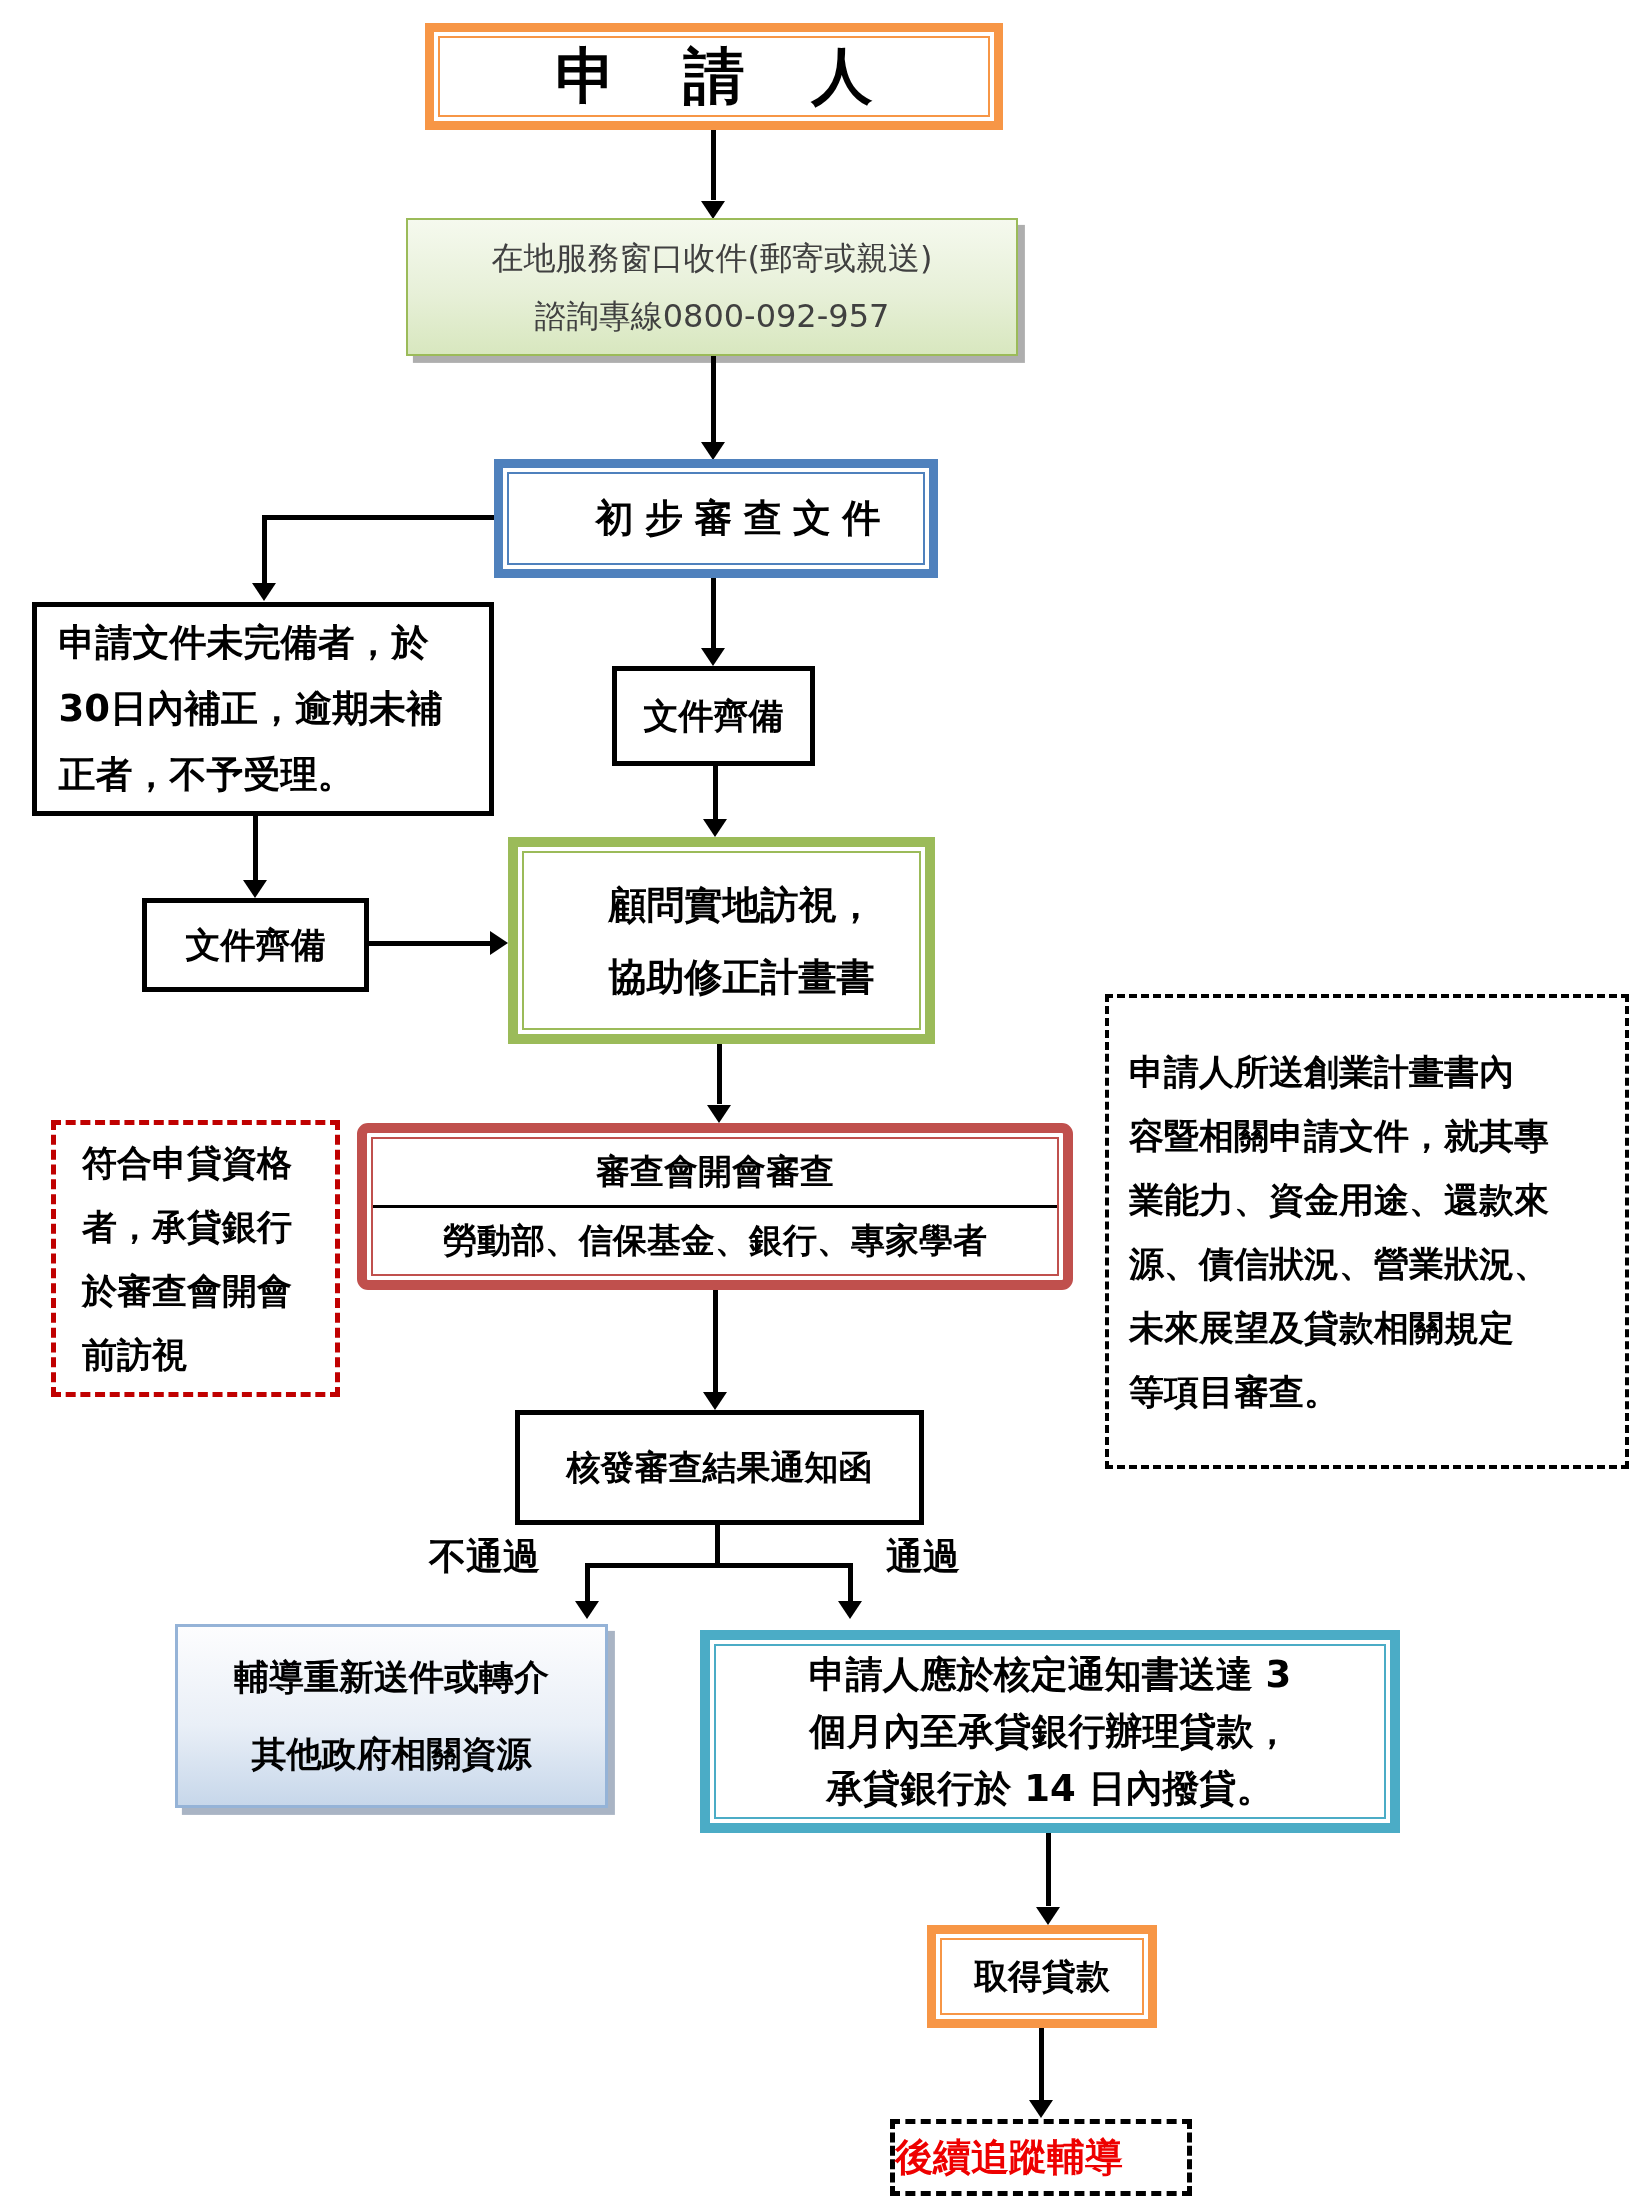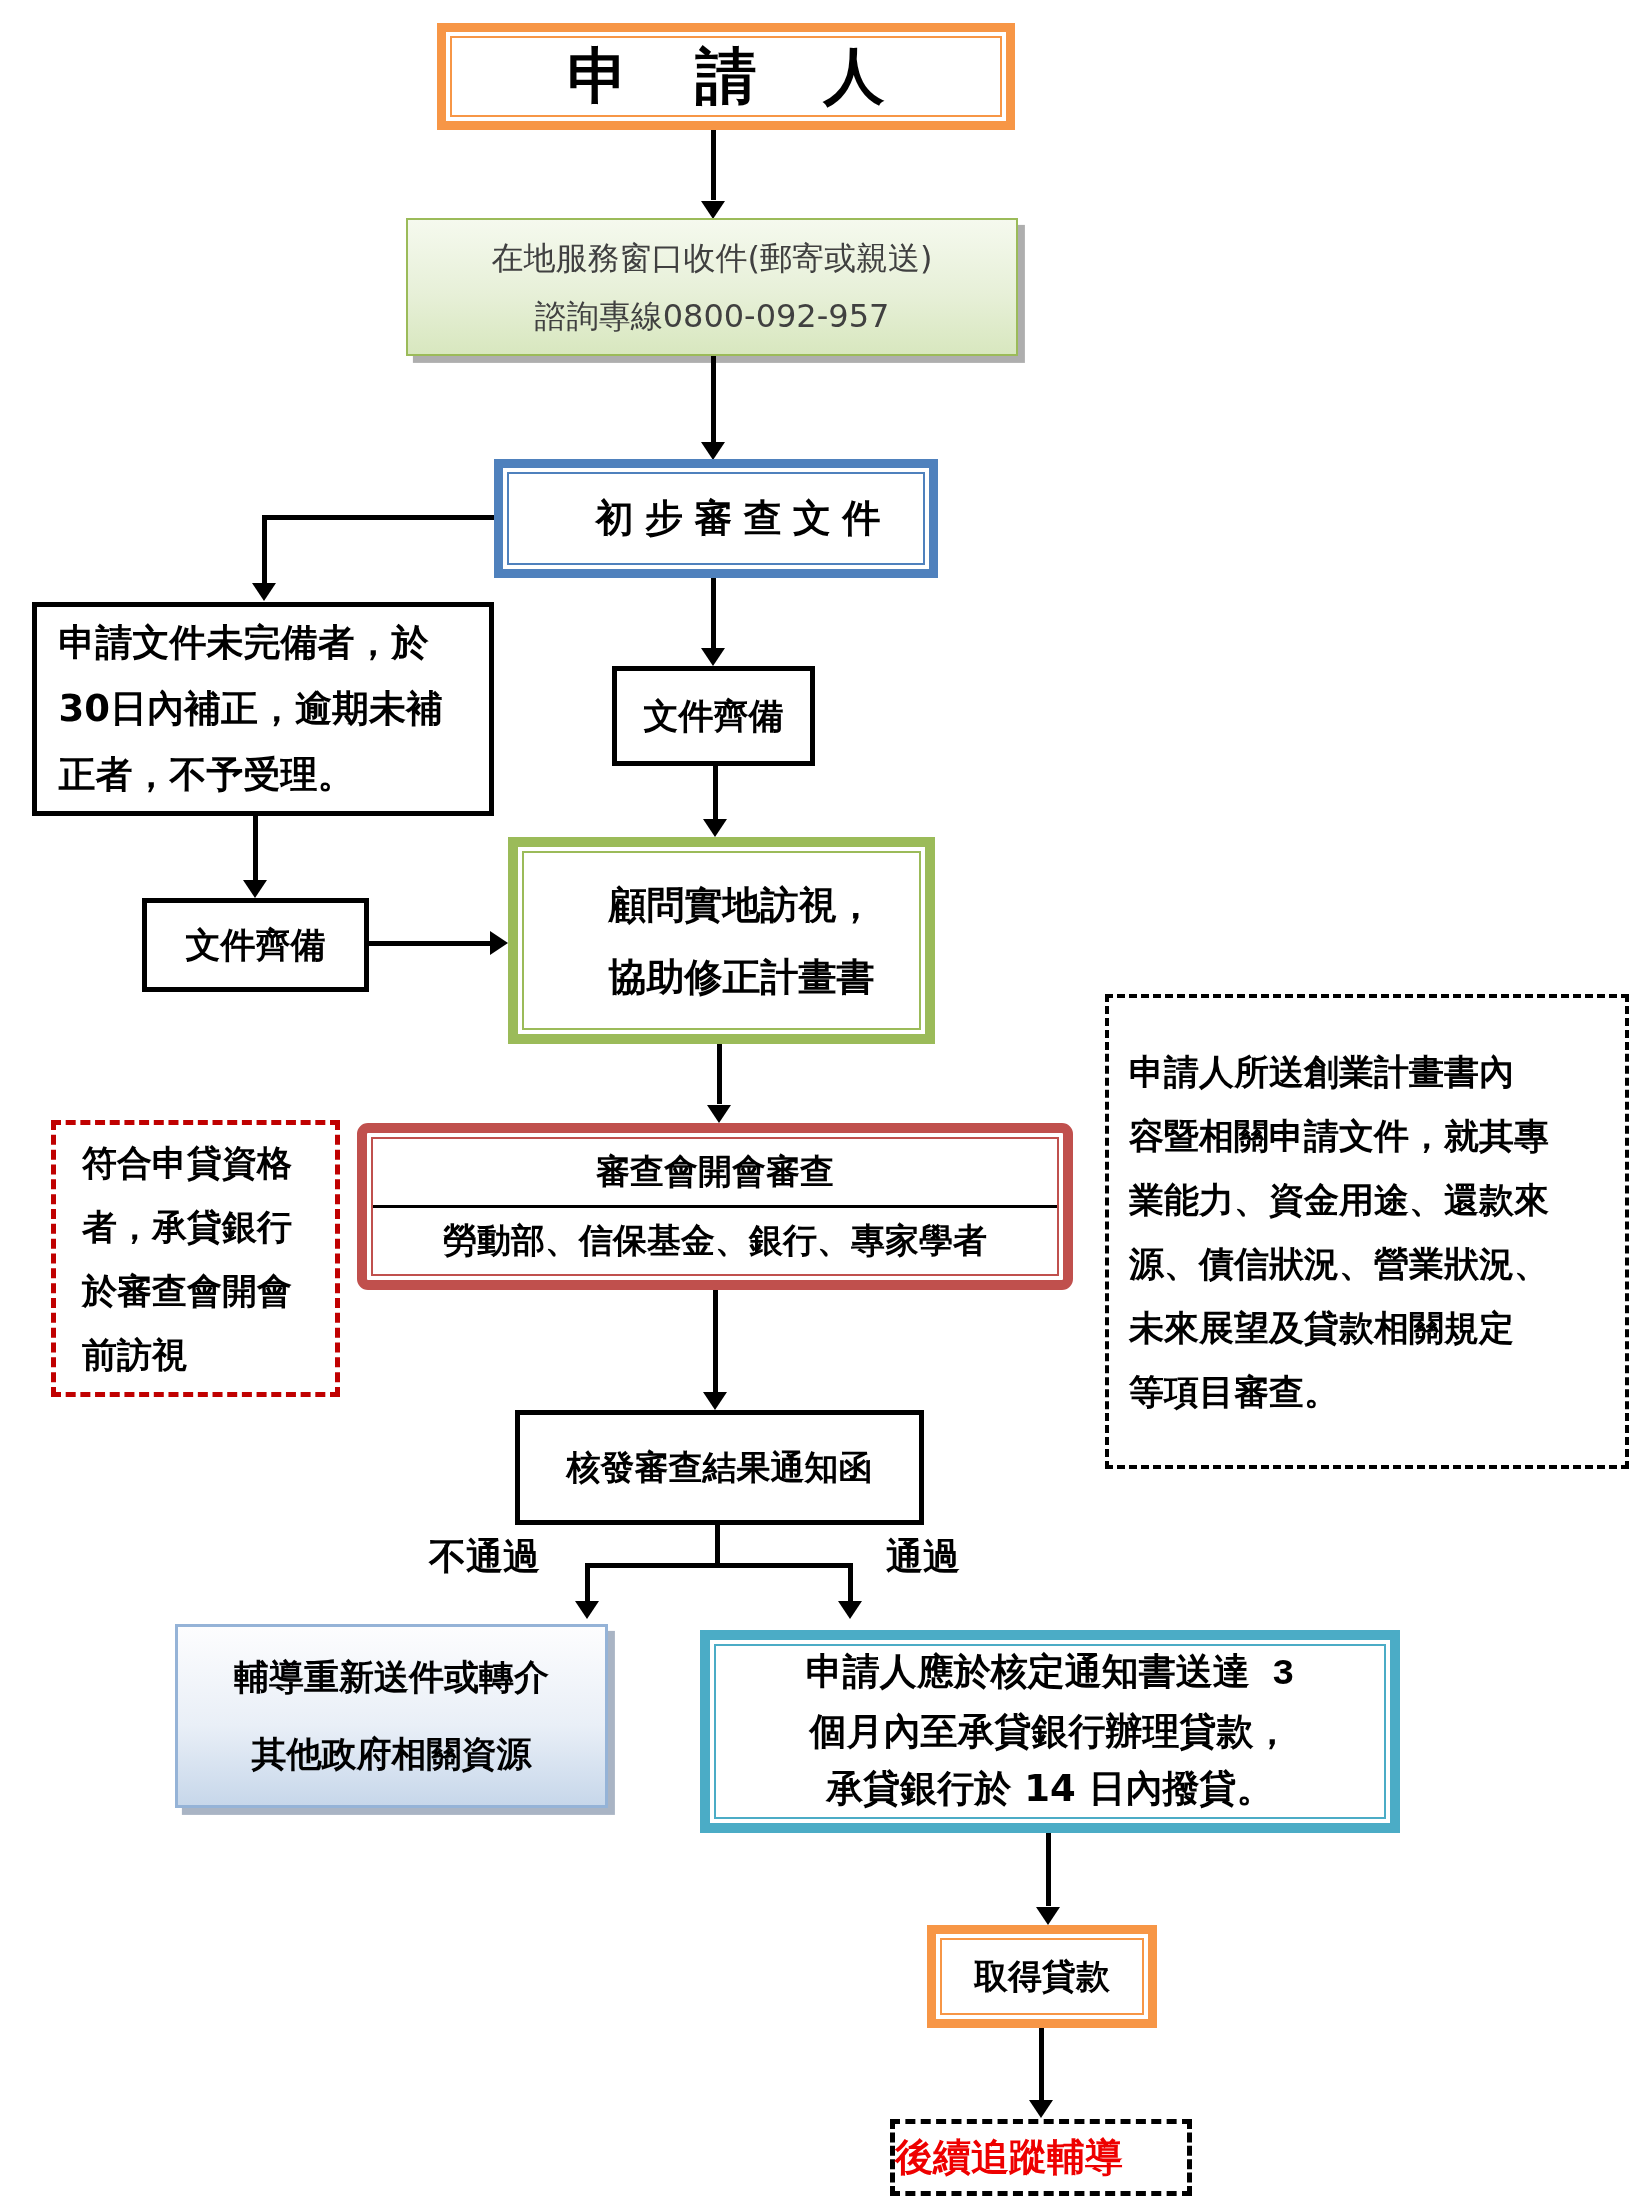--- a/index.html
+++ b/index.html
@@ -26,21 +26,21 @@
             border-bottom:12.2px solid transparent;border-left:18.4px solid #000;}
   .b{font-weight:700;}
   .title-text{font-size:61px;font-weight:700;letter-spacing:1.1em;margin-right:-1.1em;}
   .spaced{letter-spacing:0.3em;margin-right:-0.3em;}
 </style>
 </head>
 <body>
 
 <div id="stage">
 
-  <div class="fancy orange" style="left:425px;top:23px;width:578px;height:107px;margin-left:12px;">
+  <div class="fancy orange" style="left:425px;top:23px;width:578px;height:107px;">
     <div class="inner">
       <span class="title-text">申請人</span>
     </div>
   </div>
 
   <div class="vline" style="left:711px;top:130px;width:4.6px;height:70px;"></div>
   <div class="ah-down" style="left:701px;top:201px;"></div>
 
   <div class="abs" style="left:406px;top:218px;width:612px;height:138px;
        background:linear-gradient(180deg,#f5f9ee 0%,#e7f0d8 55%,#d8e7bf 100%);
@@ -154,21 +154,21 @@
   <div class="abs" style="left:175px;top:1624px;width:433px;height:184px;
        background:linear-gradient(180deg,#fdfdfe 0%,#e9eff7 55%,#c7d7ea 100%);
        border:3.1px solid #95B3D7;box-shadow:6.9px 6.9px 0 #a9b4c4;
        display:flex;flex-direction:column;align-items:center;justify-content:center;text-align:center;">
     <div class="b" style="font-size:35px;line-height:77px;">輔導重新送件或轉介</div>
     <div class="b" style="font-size:35px;line-height:77px;">其他政府相關資源</div>
   </div>
 
   <div class="fancy teal" style="left:700px;top:1630px;width:700px;height:203px;">
     <div class="inner">
-      <div class="b" style="font-size:37px;line-height:57px;font-family:Liberation Mono, monospace;">申請人應於核定通知書送達 3</div>
+      <div class="b" style="font-size:37px;line-height:57px;">申請人應於核定通知書送達 3</div>
       <div class="b" style="font-size:37px;line-height:57px;">個月內至承貸銀行辦理貸款，</div>
       <div class="b" style="font-size:37px;line-height:57px;">承貸銀行於 14 日內撥貸。</div>
     </div>
   </div>
 
   <div class="vline" style="left:1046px;top:1833px;width:4.6px;height:73px;"></div>
   <div class="ah-down" style="left:1036px;top:1907px;"></div>
 
   <div class="fancy orange" style="left:927px;top:1925px;width:230px;height:103px;">
     <div class="inner">

